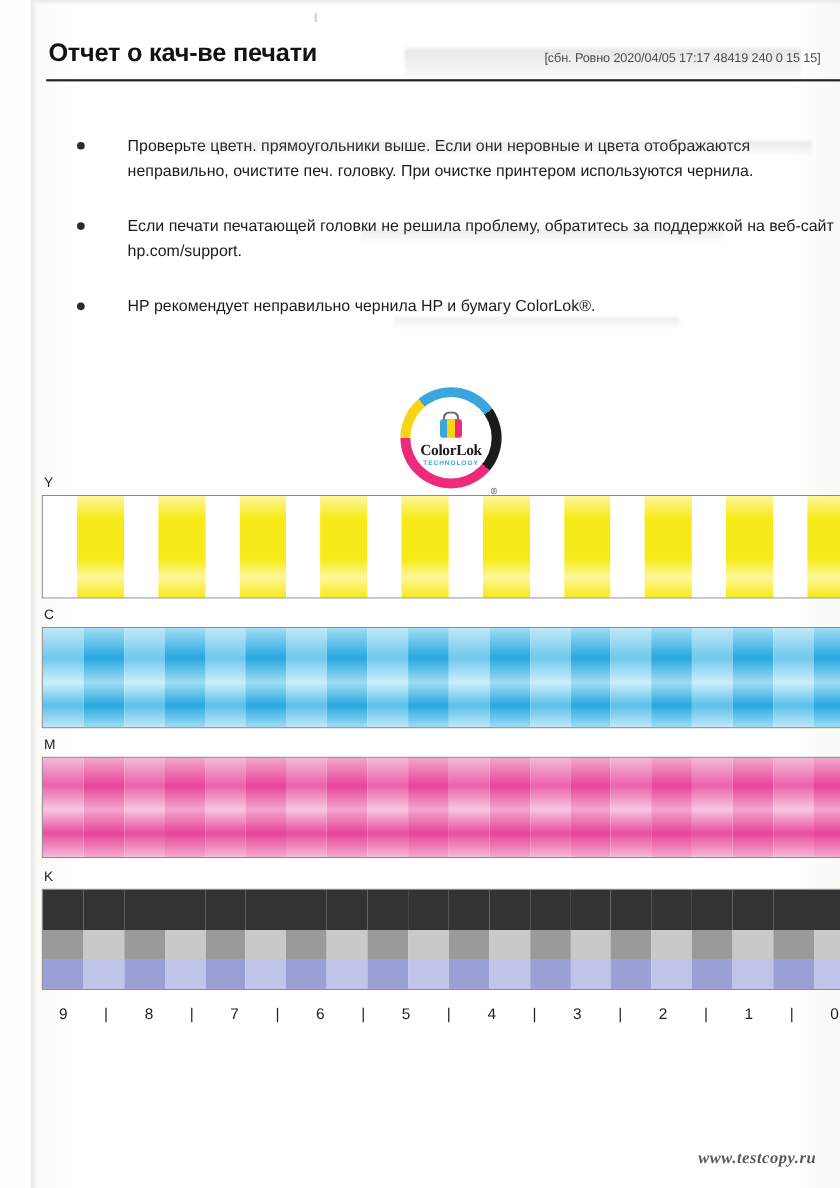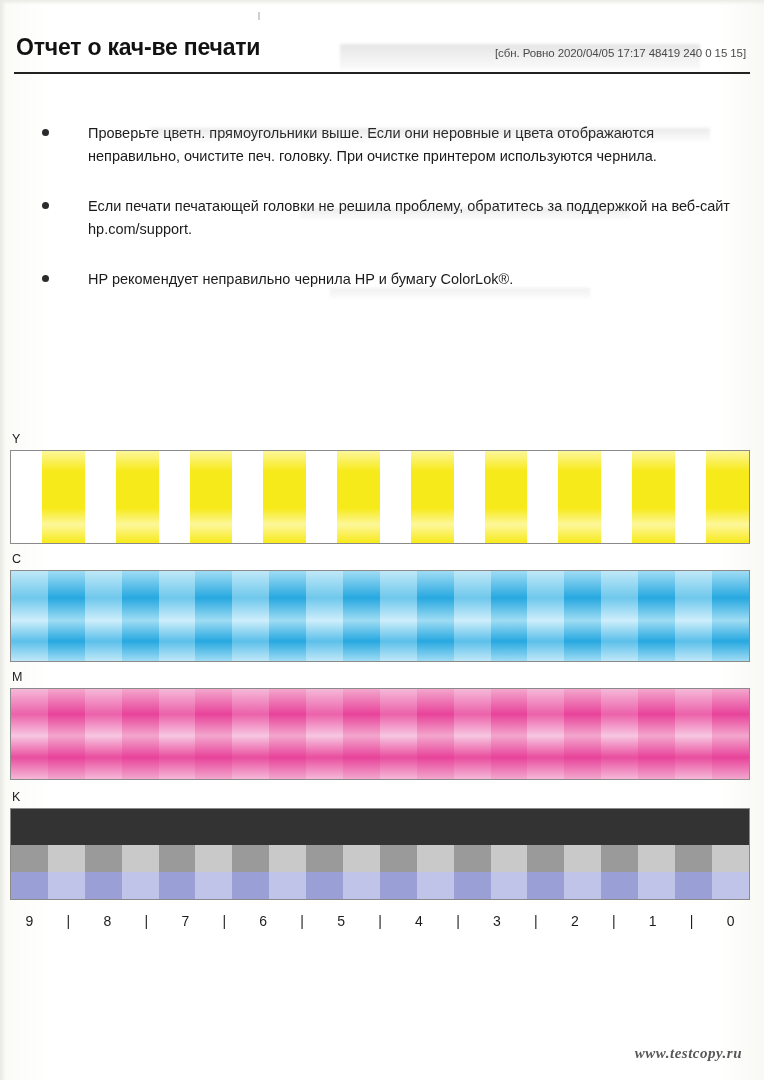--- a/index.html
+++ b/index.html
@@ -16,20 +16,21 @@
     color: #1a1a1a;
     background: #fdfdfb;
   }
 
   
   .page {
     position: absolute;
     inset: 0;
     background:
       linear-gradient(to right, rgba(250,250,246,1) 0%, rgba(255,255,255,1) 6%, rgba(255,255,255,1) 94%, rgba(248,248,244,1) 100%);
+    margin-left: 28px;
   }
   .scan-edge-left {
     position: absolute;
     left: 0; top: 0; bottom: 0;
     width: 6px;
     background: linear-gradient(to right, #e9e9e4, rgba(255,255,255,0));
     pointer-events: none;
   }
   .scan-edge-top {
     position: absolute;
@@ -299,20 +300,30 @@
     </div>
     <div class="bullet">
       <span class="dot"></span>
       <span class="txt">HP рекомендует неправильно чернила HP и бумагу ColorLok®.</span>
     </div>
   </div>
   <div class="defect-band"></div>
   <div class="defect-band2"></div>
   <div class="defect-band3"></div>
 
+  <div class="logo">
+    <div class="ring"></div>
+    <div class="inner">
+      <div class="lockshackle"></div>
+      <div class="lockbox"></div>
+      <div class="brand">ColorLok</div>
+      <div class="sub">TECHNOLOGY</div>
+    </div>
+    <div class="tm">®</div>
+  </div>
 
   <div class="patch-label" style="top:432px">Y</div>
   <div class="patch" id="patch-y" style="top:450px;height:94px;">
     <div class="stripes" id="stripes-y">
         <div style="width: 4.2%; background: rgb(255, 255, 255);"></div>
         <div style="width: 5.8%; background: linear-gradient(rgb(253, 247, 154) 0%, rgb(247, 234, 26) 22%, rgb(247, 234, 26) 62%, rgb(253, 247, 154) 80%, rgb(247, 234, 26) 100%);"></div>
         <div style="width: 4.2%; background: rgb(255, 255, 255);"></div>
         <div style="width: 5.8%; background: linear-gradient(rgb(253, 247, 154) 0%, rgb(247, 234, 26) 22%, rgb(247, 234, 26) 62%, rgb(253, 247, 154) 80%, rgb(247, 234, 26) 100%);"></div>
         <div style="width: 4.2%; background: rgb(255, 255, 255);"></div>
         <div style="width: 5.8%; background: linear-gradient(rgb(253, 247, 154) 0%, rgb(247, 234, 26) 22%, rgb(247, 234, 26) 62%, rgb(253, 247, 154) 80%, rgb(247, 234, 26) 100%);"></div>

